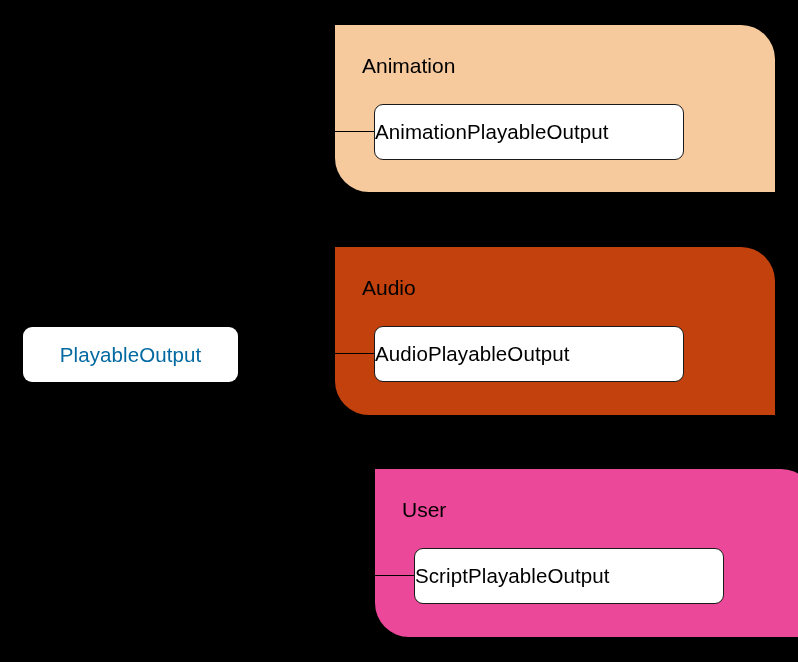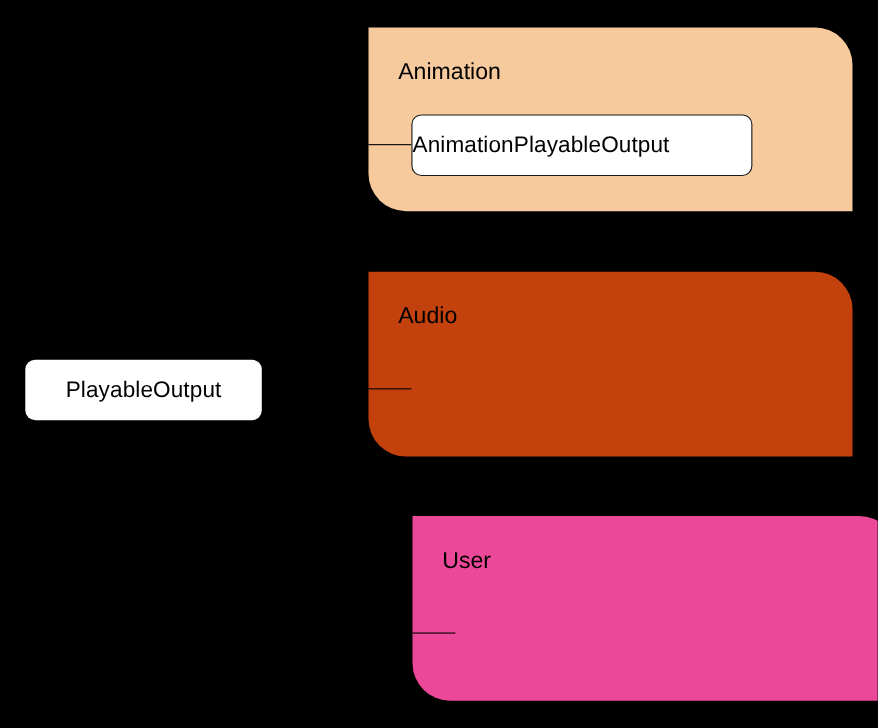--- a/index.html
+++ b/index.html
@@ -28,21 +28,21 @@
     height: 55px;
     background: #ffffff;
     border-radius: 9px;
     display: flex;
     align-items: center;
     justify-content: center;
     box-sizing: border-box;
   }
   .root-node .node-label {
     font-size: 20.5px;
-    color: #000000;
+    color: #0369a1;
     letter-spacing: 0.1px;
     white-space: nowrap;
   }
 
   
   .group {
     position: absolute;
     left: 335px;
     width: 440px;
     box-sizing: border-box;
@@ -108,20 +108,26 @@
     <div class="group-label">Animation</div>
     <div class="connector"></div>
     <div class="child-node">
       <span class="node-label">AnimationPlayableOutput</span>
     </div>
   </div>
 
   <div class="group group-audio">
     <div class="group-label">Audio</div>
     <div class="connector"></div>
+    <div class="child-node">
+      <span class="node-label">AudioPlayableOutput</span>
+    </div>
   </div>
 
   <div class="group group-user">
     <div class="group-label">User</div>
     <div class="connector"></div>
+    <div class="child-node">
+      <span class="node-label">ScriptPlayableOutput</span>
+    </div>
   </div>
 
 </div>
 
 </body></html>

